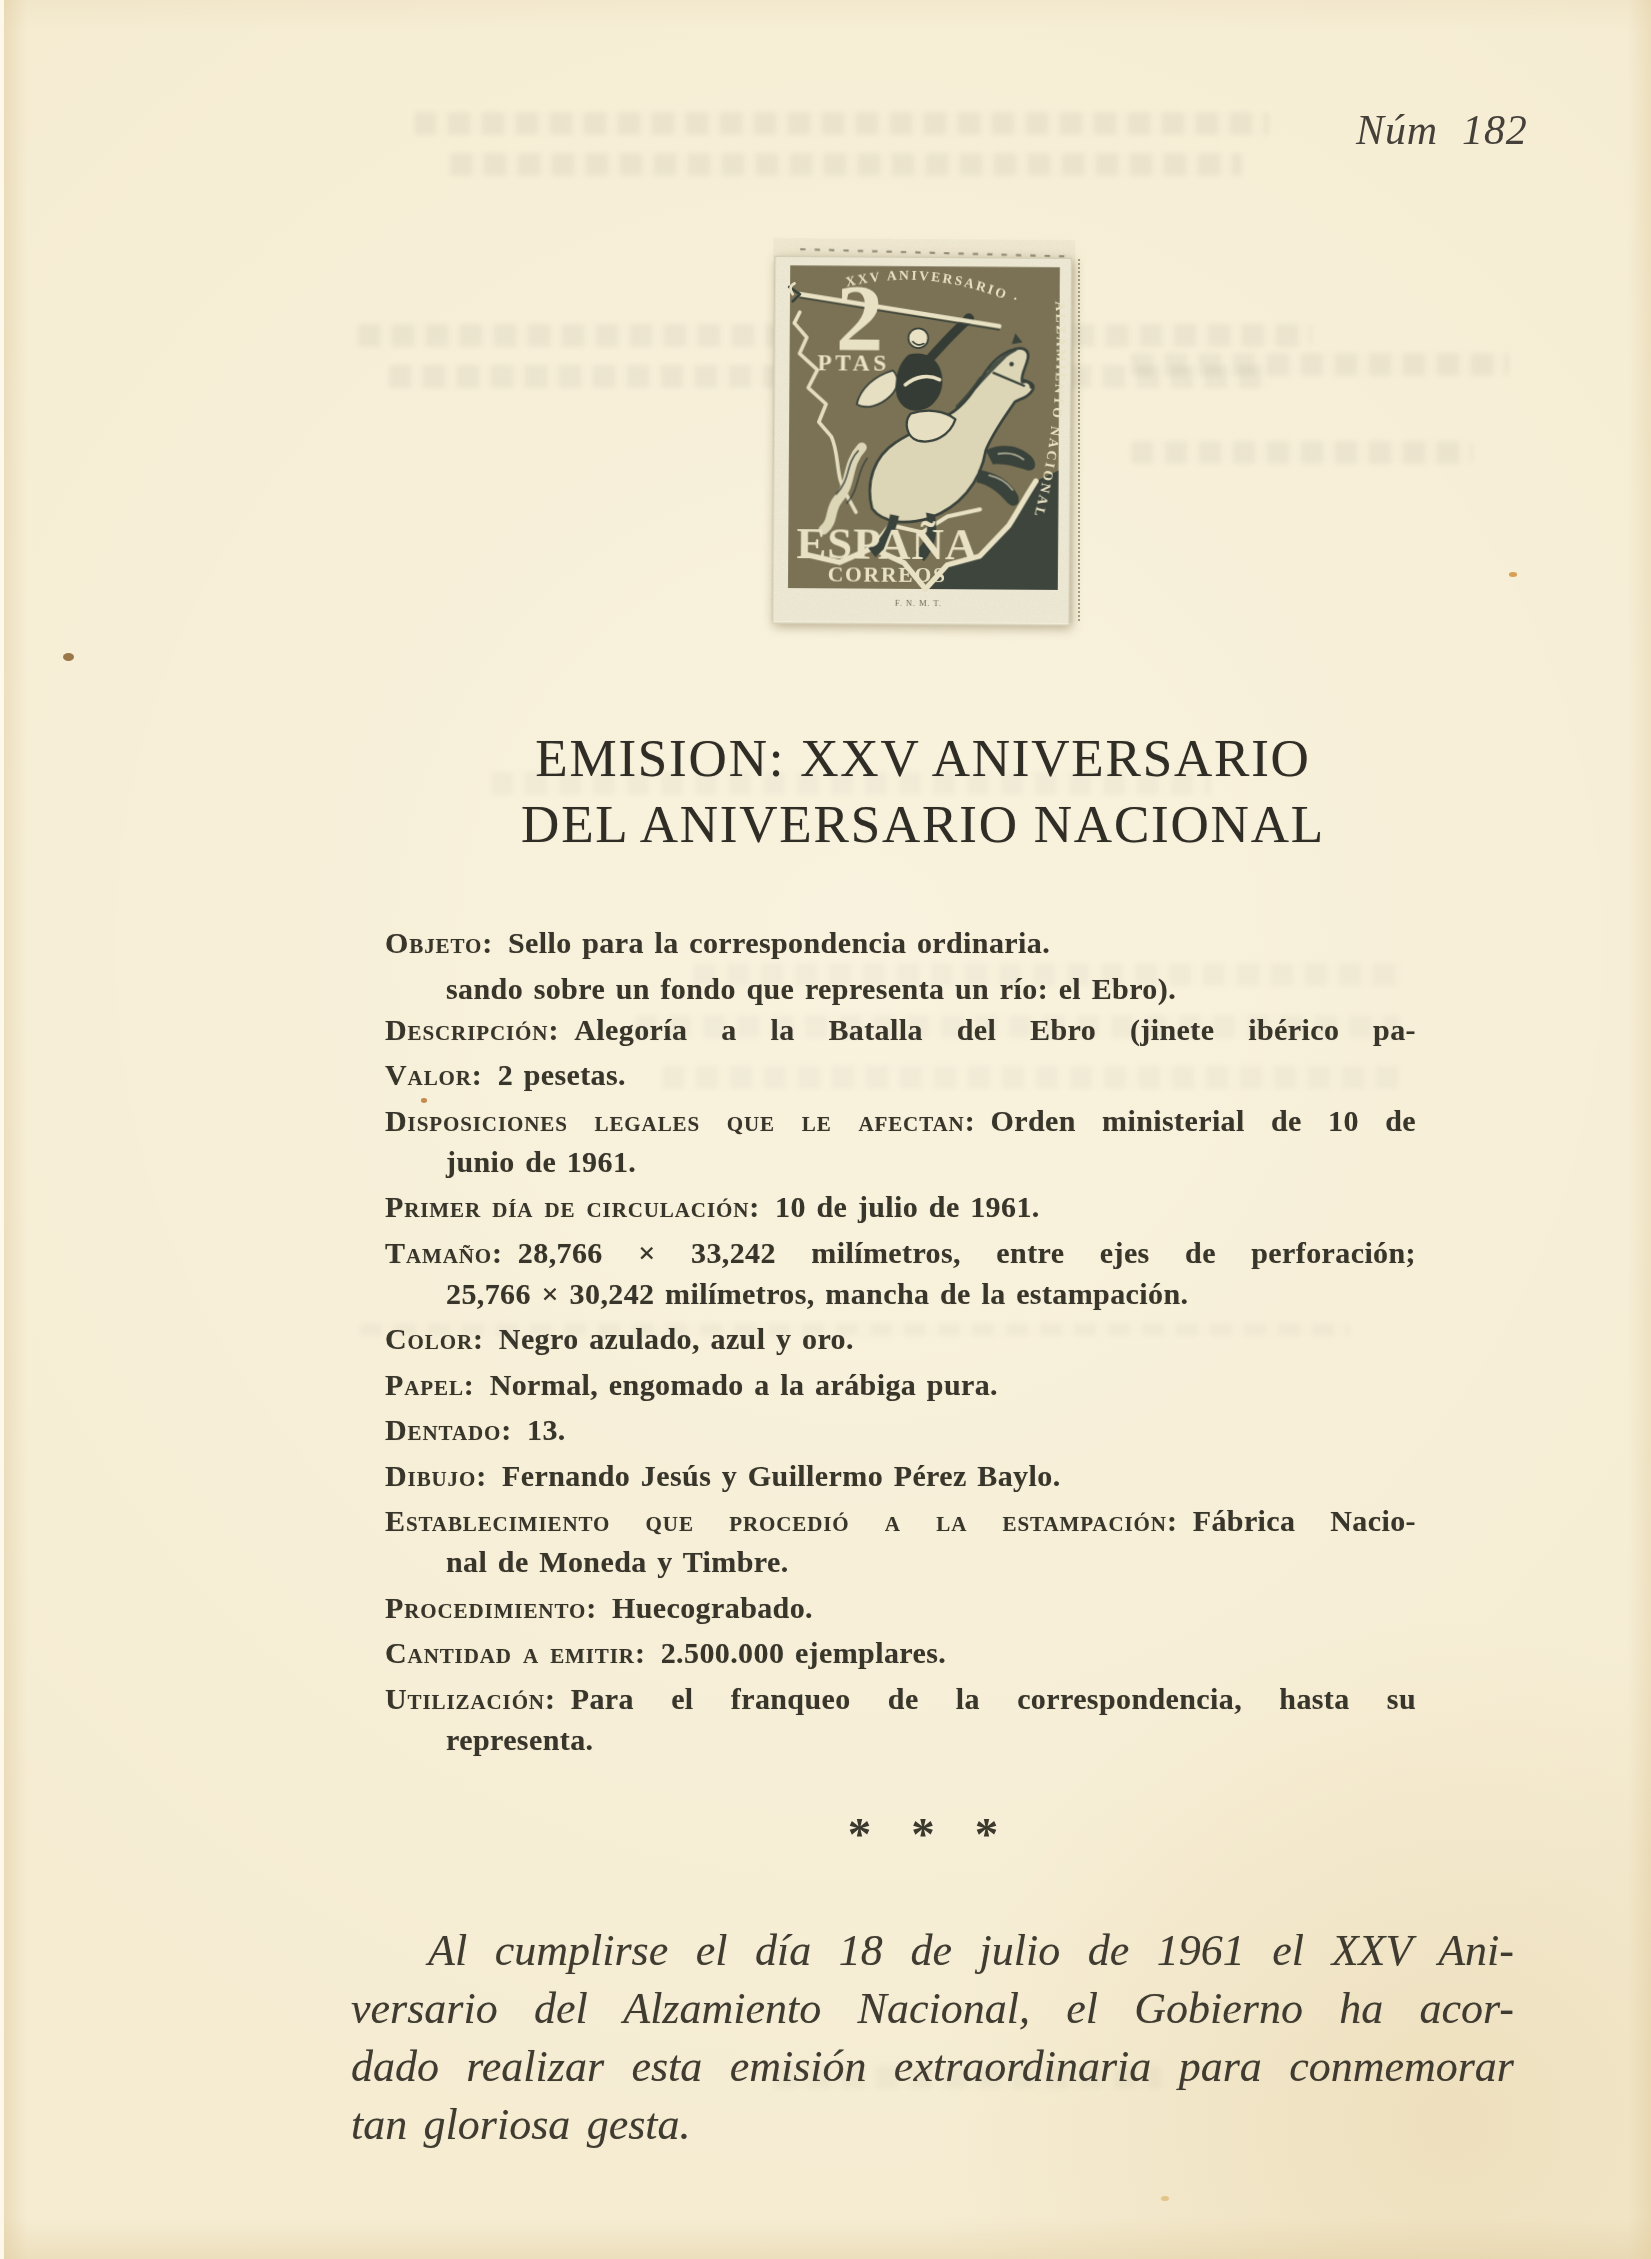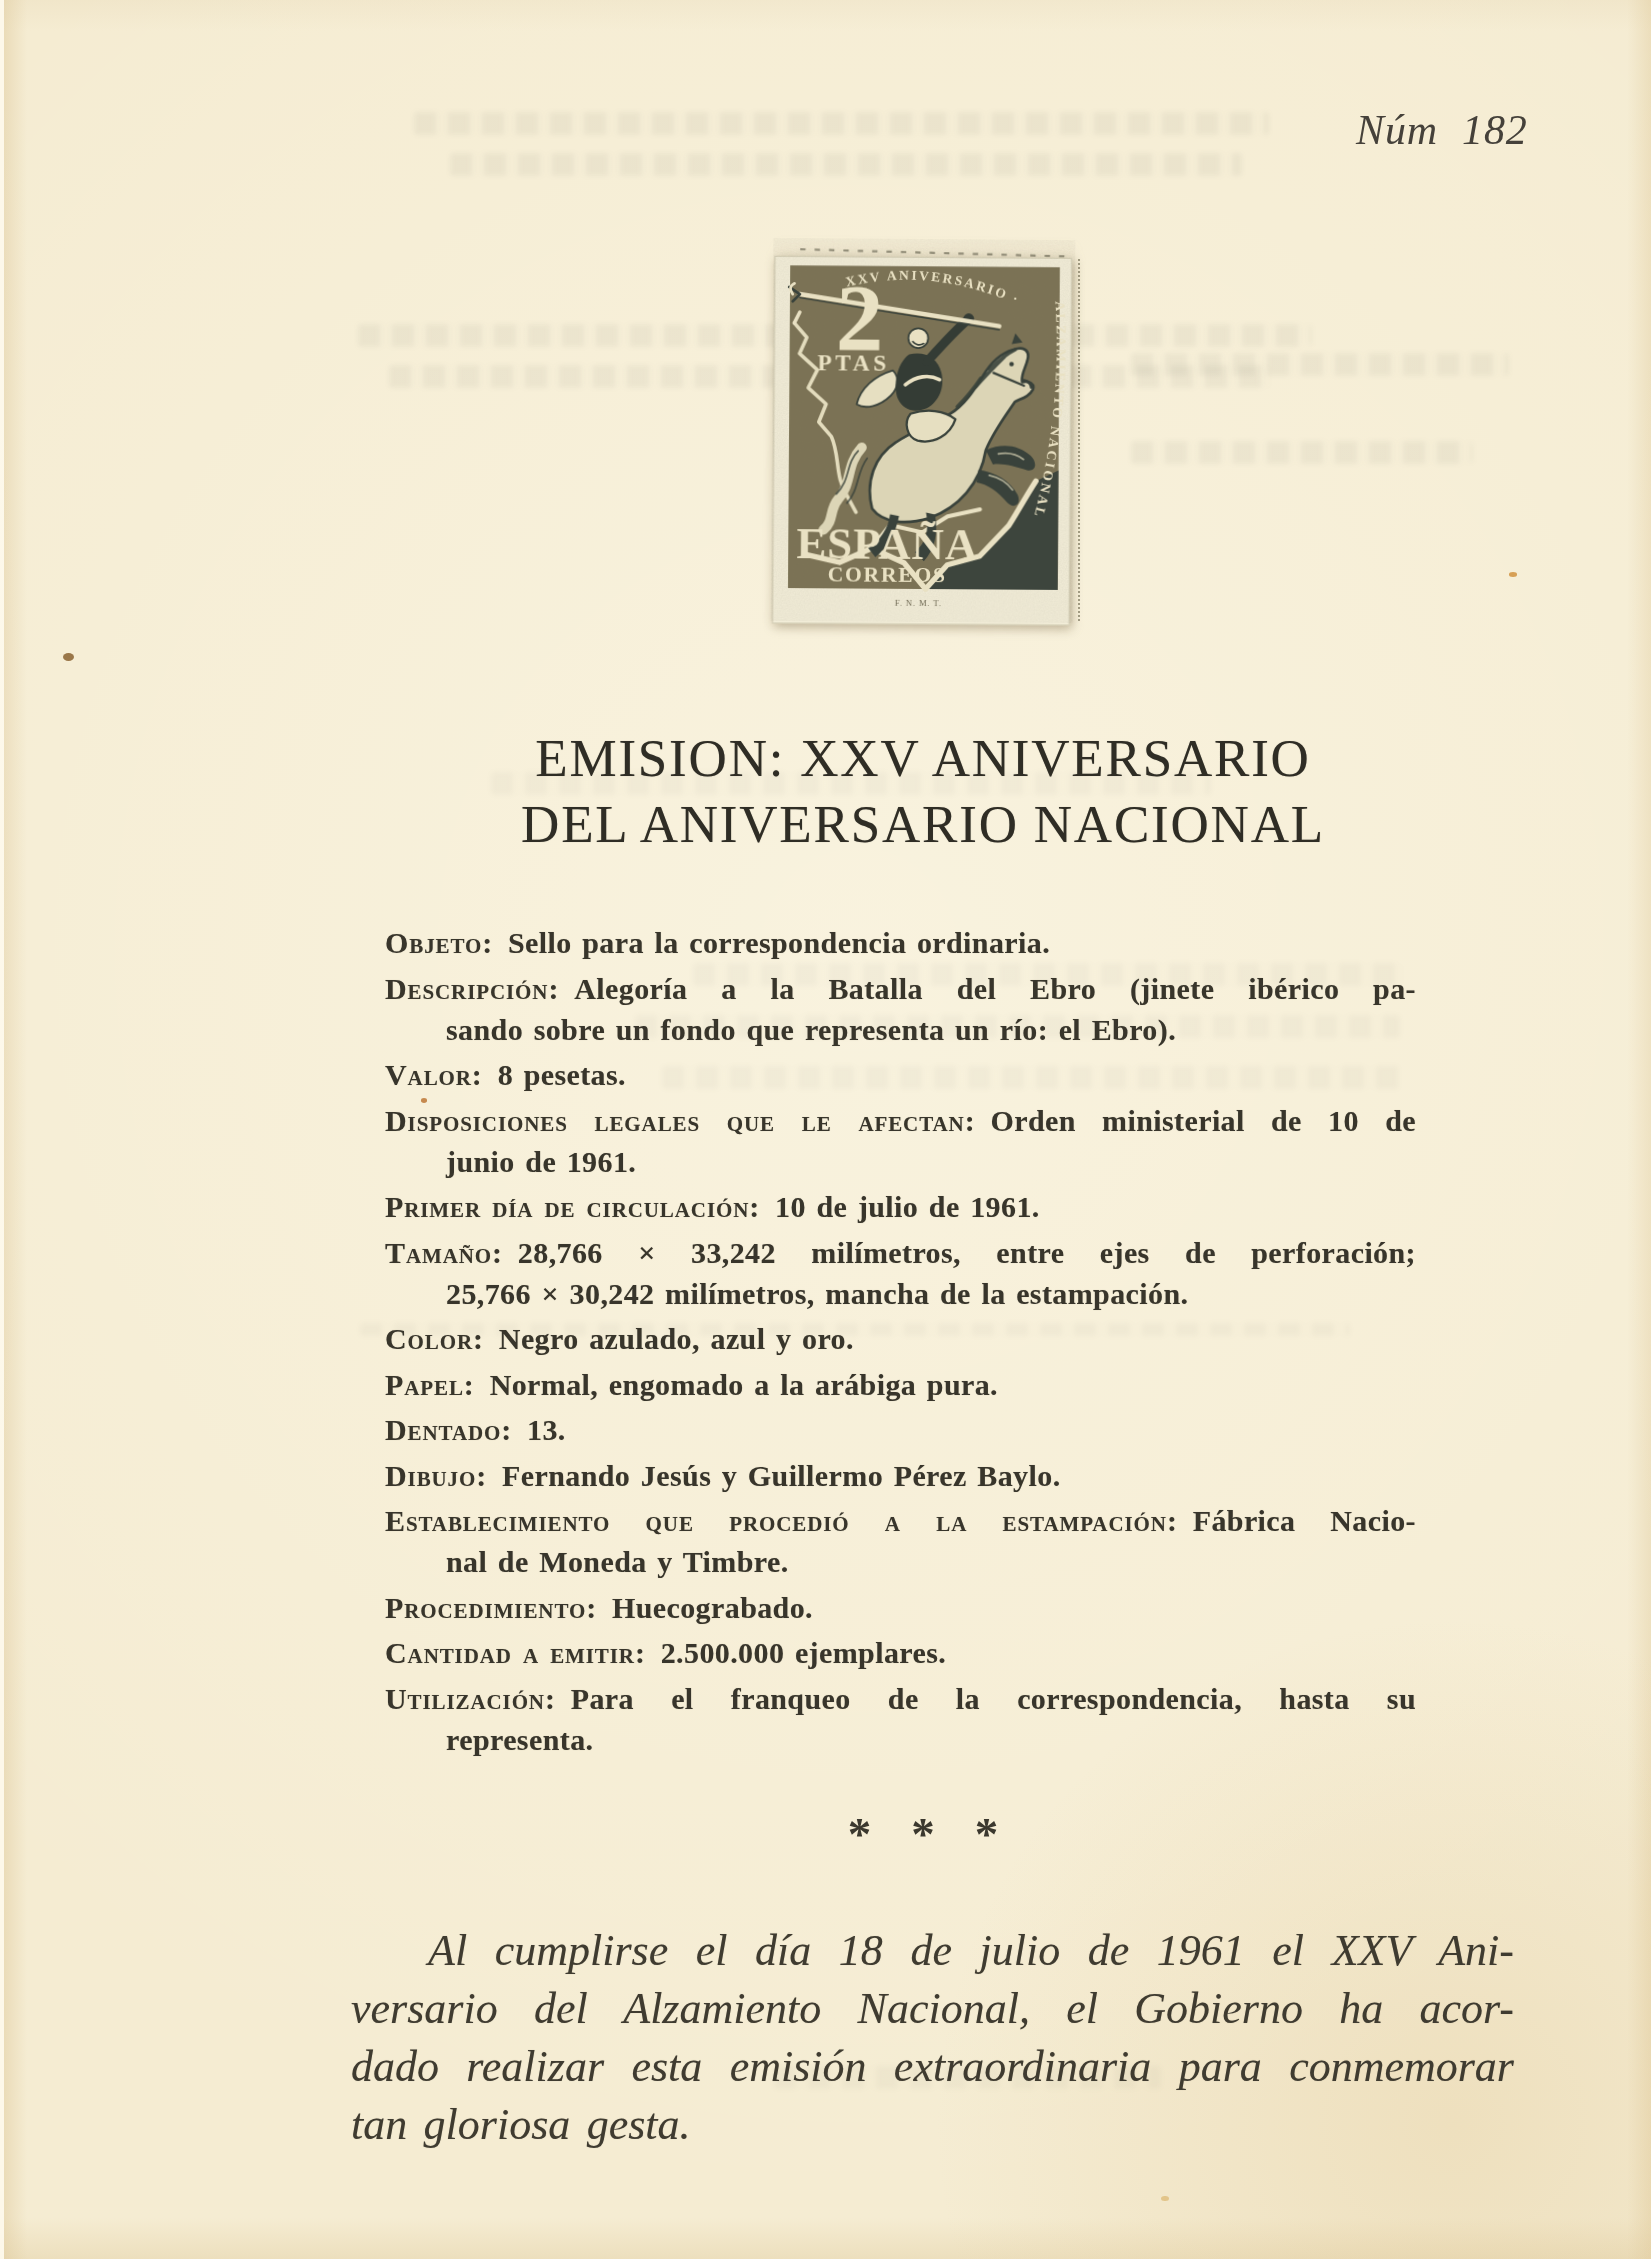--- a/index.html
+++ b/index.html
@@ -161,25 +161,25 @@
   <div class="title">
     <div>EMISION: XXV ANIVERSARIO</div>
     <div>DEL ANIVERSARIO NACIONAL</div>
   </div>
 
   <div class="details">
       <div class="entry">
         <div class="dline"><span class="lbl">Objeto</span>: <span>Sello para la correspondencia ordinaria.</span></div>
       </div>
       <div class="entry">
+        <div class="dline cont">sando sobre un fondo que representa un río: el Ebro).</div>
         <div class="dline fill"><span class="lbl">Descripción</span>: <span>Alegoría a la Batalla del Ebro (jinete ibérico pa-</span></div>
-        <div class="dline cont">sando sobre un fondo que representa un río: el Ebro).</div>
-      </div>
-      <div class="entry">
-        <div class="dline"><span class="lbl">Valor</span>: <span>8 pesetas.</span></div>
+      </div>
+      <div class="entry">
+        <div class="dline"><span class="lbl">Valor</span>: <span>2 pesetas.</span></div>
       </div>
       <div class="entry">
         <div class="dline fill"><span class="lbl">Disposiciones legales que le afectan</span>: <span>Orden ministerial de 10 de</span></div>
         <div class="dline cont">junio de 1961.</div>
       </div>
       <div class="entry">
         <div class="dline"><span class="lbl">Primer día de circulación</span>: <span>10 de julio de 1961.</span></div>
       </div>
       <div class="entry">
         <div class="dline fill"><span class="lbl">Tamaño</span>: <span>28,766 × 33,242 milímetros, entre ejes de perforación;</span></div>

